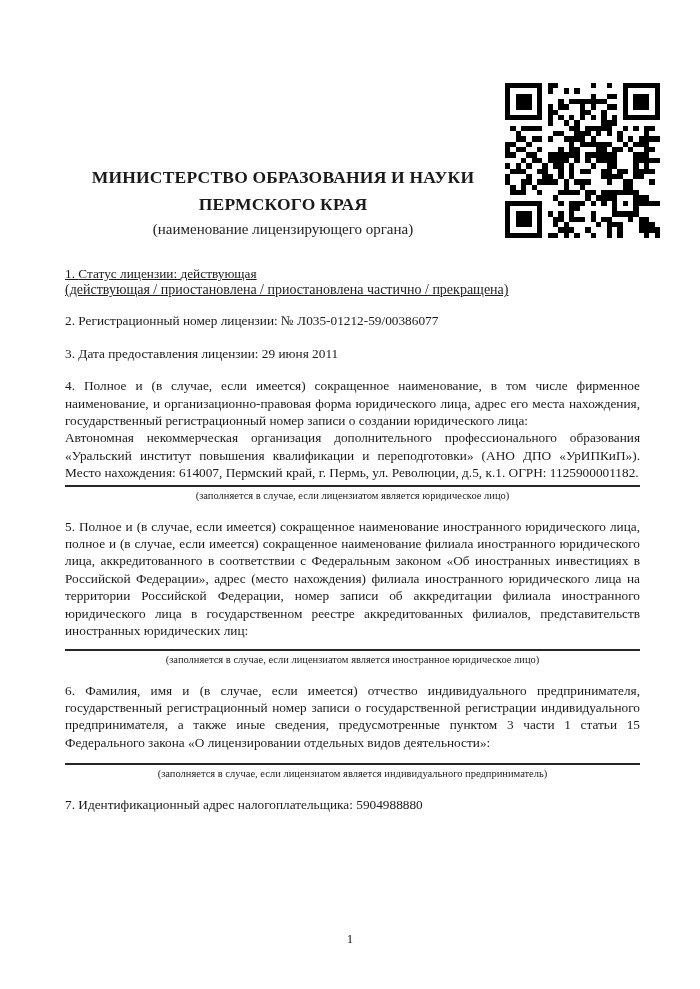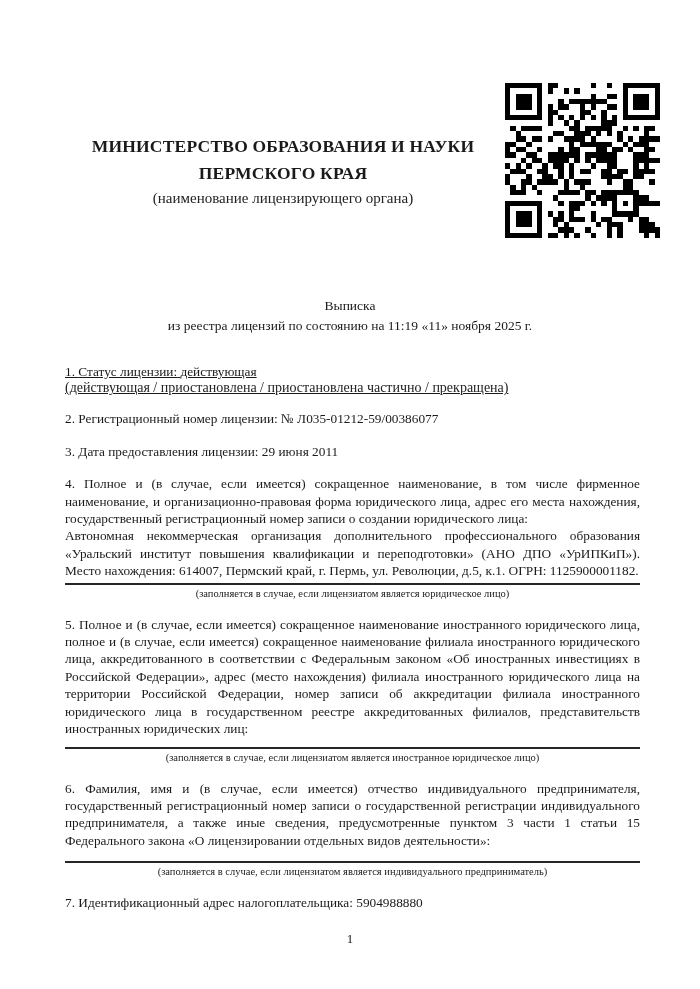--- a/index.html
+++ b/index.html
@@ -11,21 +11,21 @@
     background:#ffffff;
     color:#1a1a1a;
     font-family:"Liberation Serif", "DejaVu Serif", serif;
     display:flex; flex-direction:column;
     overflow:hidden;
   }
   
   .header-row {
     margin-top:83px;
     display:flex;
-    align-items:flex-start;
+    align-items:flex-end;
     padding:0 40px 0 30px;
   }
   .title-block {
     width:430px;
     margin-left:38px;
     margin-top:50px;
     text-align:center;
   }
   .org-name {
     font-weight:bold;
@@ -509,24 +509,20 @@
             <rect x="16" y="28" width="1" height="1"></rect>
             <rect x="19" y="28" width="1" height="1"></rect>
             <rect x="21" y="28" width="1" height="1"></rect>
             <rect x="26" y="28" width="1" height="1"></rect>
             <rect x="28" y="28" width="1" height="1"></rect>
           </g>
         </svg>
       </div>
   </div>
 
-  <div class="doc-title">
-    <div>Выписка</div>
-    <div>из реестра лицензий по состоянию на 11:19 «11» ноября 2025 г.</div>
-  </div>
 
   <div class="content">
 
     <div class="item item-first">
       <div><span>1.</span> <span>Статус лицензии:</span> <span>действующая</span></div>
       <div class="inline-caption">(действующая / приостановлена / приостановлена частично / прекращена)</div>
     </div>
 
     <div class="item">
       <div><span>2.</span> <span>Регистрационный номер лицензии:</span> <span>№ Л035-01212-59/00386077</span></div>

